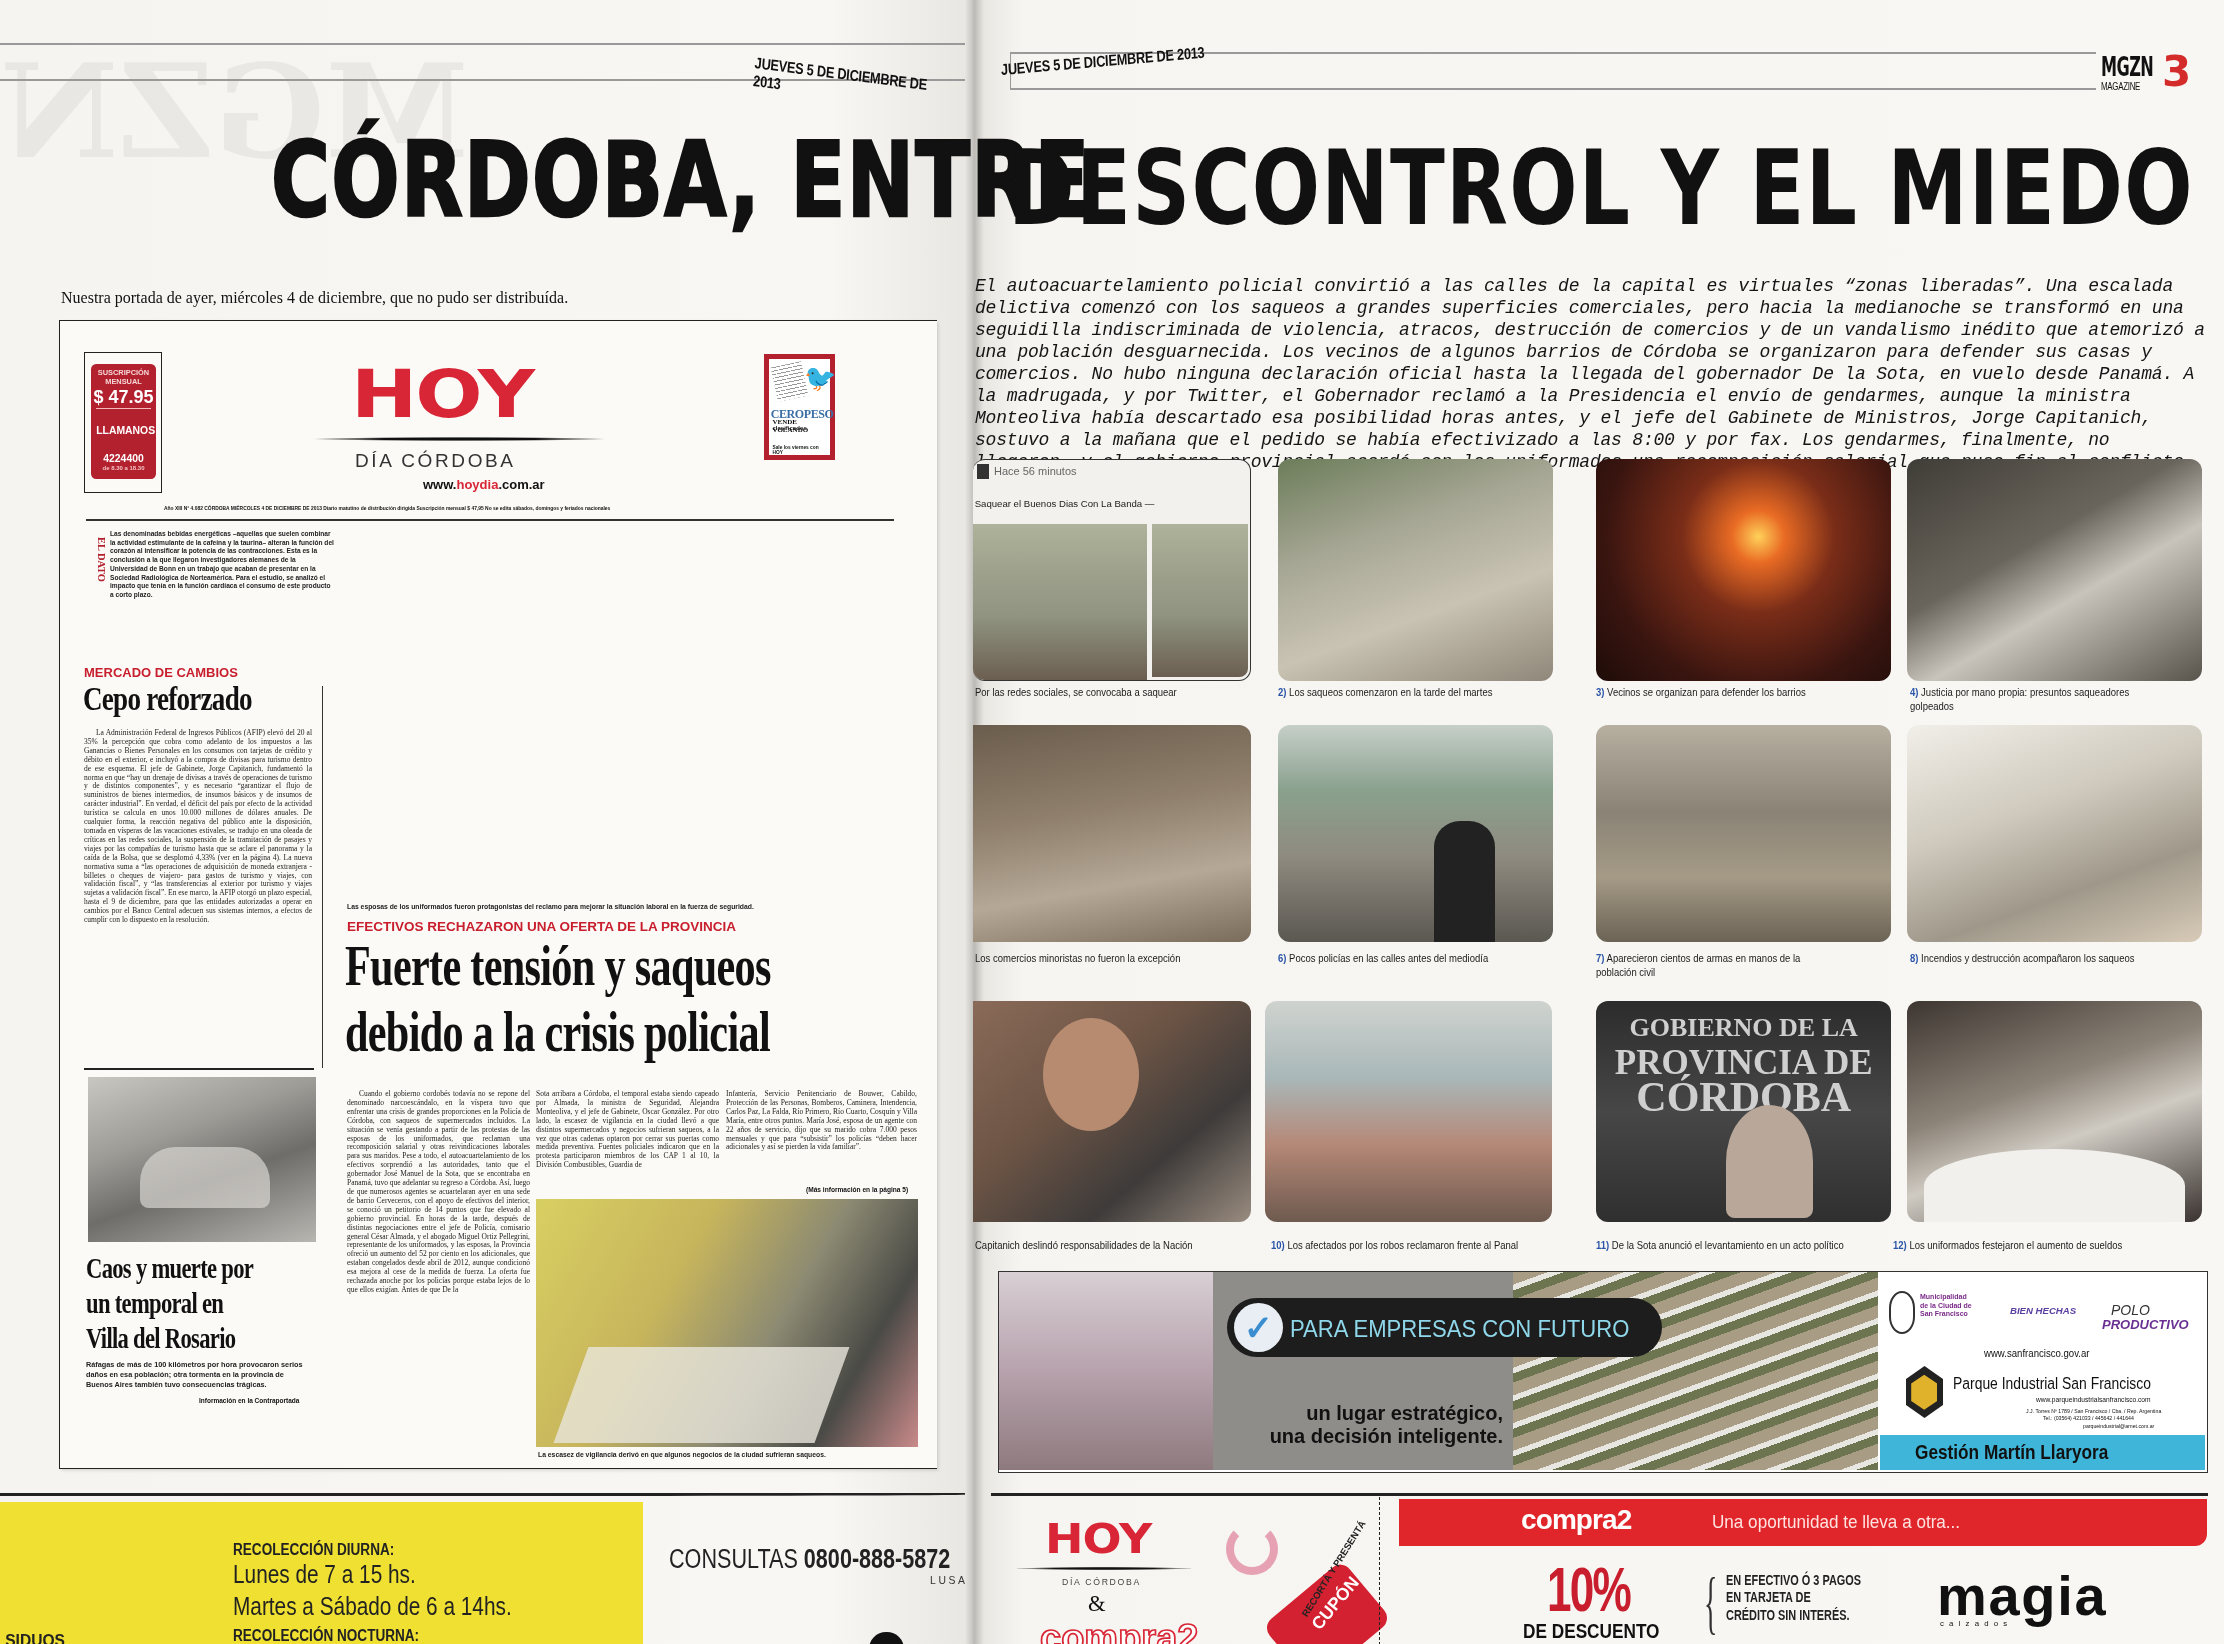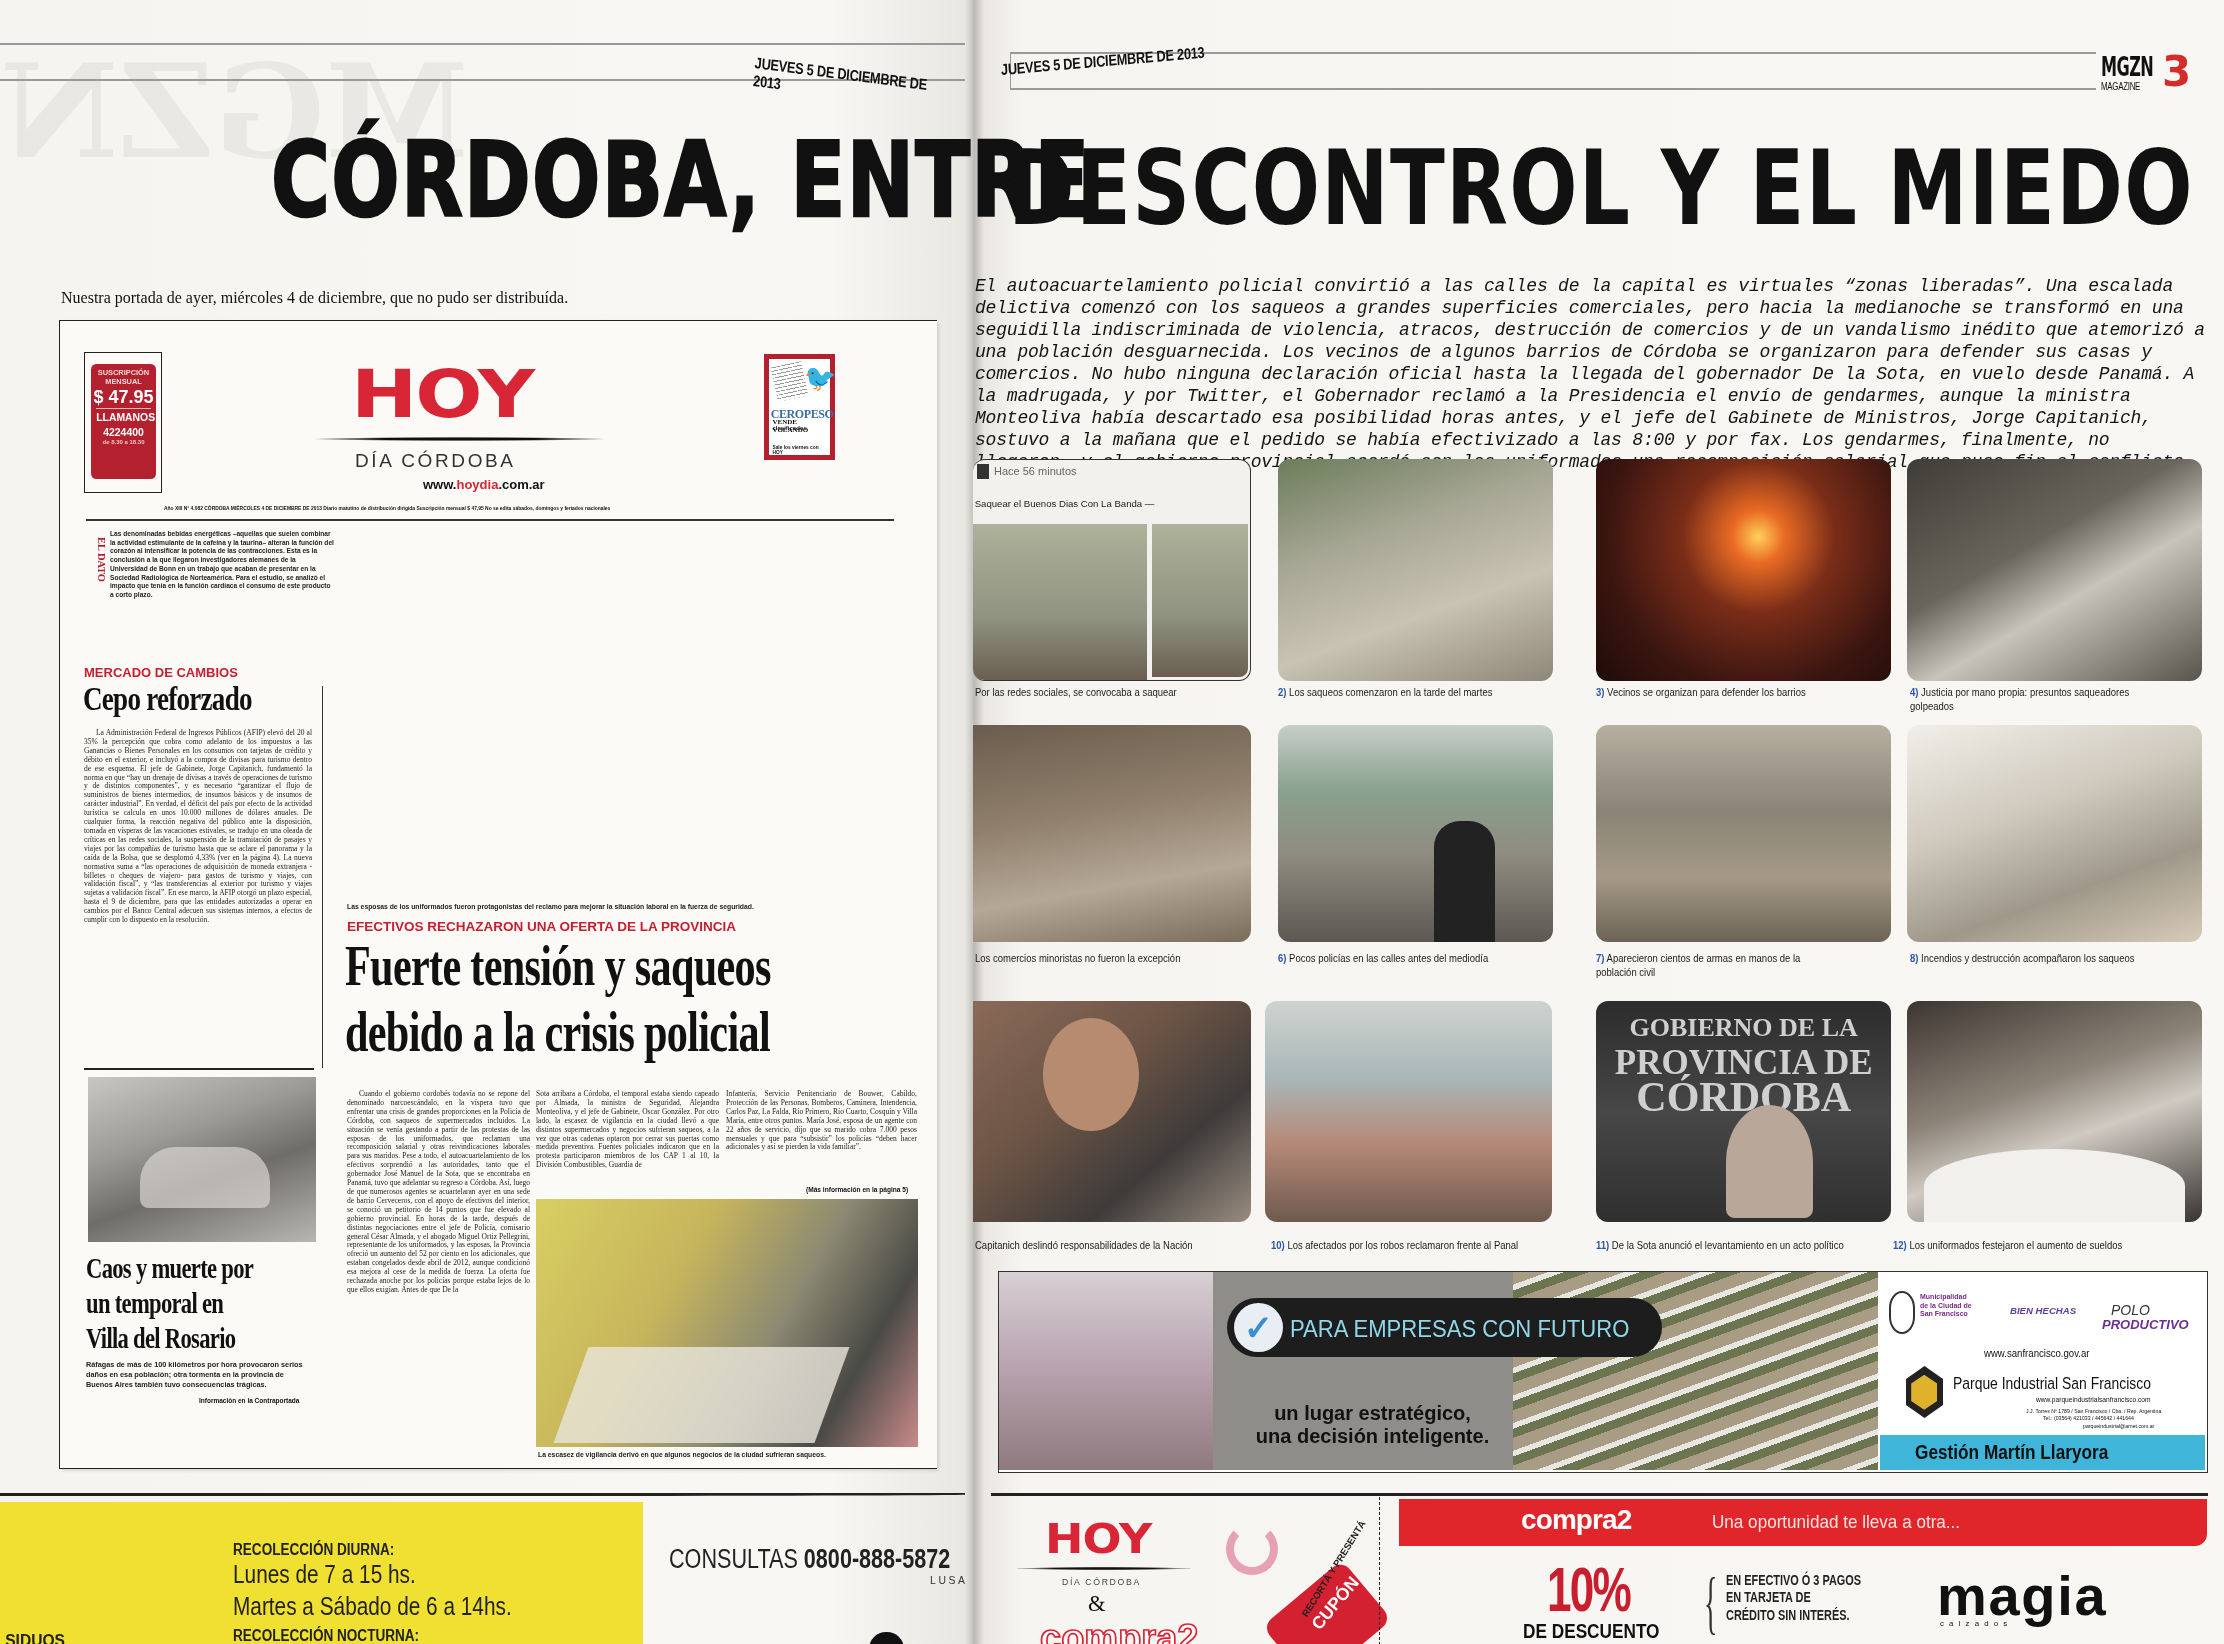--- a/index.html
+++ b/index.html
@@ -15,21 +15,21 @@
 .headline{position:absolute;font-family:"DejaVu Sans",sans-serif;font-weight:bold;font-size:103px;letter-spacing:1.7px;transform:scaleX(.78);transform-origin:left top;white-space:nowrap;line-height:1}
 .headline.outline{color:transparent;-webkit-text-stroke:2.6px #111;text-shadow:0 0 0 #111}
 .intro{position:absolute;left:61px;top:287px;font-family:"Liberation Serif",serif;font-size:17.4px;transform:scaleX(.92);transform-origin:left top}
 .lede{position:absolute;left:975px;top:275px;width:1234px;font-family:Liberation Mono, monospace;font-style:italic;font-size:18px;line-height:22px;letter-spacing:-0.2px;color:#151515}
 
 #frontpage{position:absolute;left:59px;top:320px;width:878px;height:1149px;background:#fbfaf7;border:1.7px solid #222;border-right:none;box-shadow:1.7px 1.7px 3.5px rgba(0,0,0,.15)}
 .sub-frame{position:absolute;left:24px;top:31px;width:78px;height:141px;border:1.3px solid #222}
 .sub-red{position:absolute;left:31px;top:43px;width:65px;height:115px;background:#b3212e;border-radius:5.2px;color:#f5d7d7;text-align:center;font-weight:bold;padding-top:5.2px}
 .sub-red .a{font-size:7.4px;line-height:8.7px}
 .sub-red .b{font-size:18px;line-height:21px;color:#fff}
-.sub-red .c{font-size:10.4px;line-height:12px;color:#fff;border-top:0.9px solid #f1b9b9;margin:0 5.2px;padding-top:3px}
+.sub-red .c{font-size:10.4px;line-height:12px;color:#fff;border-top:0.9px solid #f1b9b9;margin:0 5.2px;padding-top:16px}
 .sub-red .d{font-size:6px;color:#f3c2c2}
 .hoy{position:absolute;left:291px;top:35px;font-family:"DejaVu Sans",sans-serif;font-weight:900;font-size:66px;color:#d92636;letter-spacing:-1.7px;transform:scaleX(1.2);transform-origin:left top}
 .hoy-rule{position:absolute;left:252px;top:116px;width:295px;height:4.3px;background:radial-gradient(ellipse at center,#111 0%,#111 40%,rgba(0,0,0,0) 72%)}
 .diacordoba{position:absolute;left:295px;top:129px;font-size:19px;letter-spacing:2.6px;color:#333}
 .www{position:absolute;left:363px;top:156px;font-size:13px;font-weight:bold}
 .www .r{color:#d92636}
 .cero{position:absolute;left:704px;top:33px;width:71px;height:106px;border:5.2px solid #b3212e;background:#fff;padding:1.7px}
 .cero .paper{position:absolute;left:5.2px;top:5.2px;width:31px;height:35px;background:repeating-linear-gradient(180deg,#999 0 0.9px,#fff 0.9px 3.5px);transform:rotate(-12deg)}
 .cero .bird{position:absolute;left:35px;top:3.5px;font-size:26px;color:#222}
 .cero .t1{position:absolute;left:1.7px;top:48px;font-family:"Liberation Serif",serif;font-size:12px;color:#3a6fa6;font-weight:bold;letter-spacing:-0.4px}
@@ -204,21 +204,21 @@
 <div class="gcap" style="left:1893px;top:1238px"><span class="n">12)</span> <span>Los uniformados festejaron el aumento de sueldos</span></div>
 
 <div id="ad-parque">
   <div style="position:absolute;left:0;top:0;width:214px;height:198px;background:linear-gradient(180deg,#d8cfd4 0%,#b7a2ad 50%,#8e7a7e 100%)"></div>
   <div style="position:absolute;left:214px;top:0;width:300px;height:198px;background:#8f8d89"></div>
   <div style="position:absolute;left:514px;top:0;width:365px;height:198px;background:repeating-linear-gradient(160deg,#a89d84 0 12px,#e8e6e0 12px 17.4px,#6d7450 17.4px 26px)"></div>
   <div style="position:absolute;left:228px;top:26px;width:435px;height:59px;background:#1d1d1d;border-radius:29.5px">
     <div style="position:absolute;left:7px;top:5.2px;width:49px;height:49px;border-radius:50%;background:#e8eef4;color:#3a8ed0;font-size:35px;text-align:center;line-height:49px;font-weight:bold">✓</div>
     <div style="position:absolute;left:63px;top:17.4px;font-size:24px;color:#8fd7ea;white-space:nowrap;transform:scaleX(.92);transform-origin:left top">PARA EMPRESAS CON FUTURO</div>
   </div>
-  <div style="position:absolute;left:243px;top:130px;width:261px;text-align:center;font-size:20px;font-weight:bold;line-height:22.6px;color:#111">
+  <div style="position:absolute;left:243px;top:130px;width:261px;text-align:right;font-size:20px;font-weight:bold;line-height:22.6px;color:#111">
     <div>un lugar estratégico,</div>
     <div>una decisión inteligente.</div>
   </div>
   <div style="position:absolute;left:881px;top:0;width:325px;height:198px;background:#fff">
     <div style="position:absolute;left:8.7px;top:19px;width:26px;height:43px;border:2.6px solid #333;border-radius:50%/40%"></div>
     <div style="position:absolute;left:40px;top:21px;width:52px;font-size:7px;font-weight:bold;color:#7a2a88;line-height:8.7px">Municipalidad de la Ciudad de San Francisco</div>
     <div style="position:absolute;left:130px;top:33px;font-size:9.6px;font-weight:bold;color:#5a3fa1;font-style:italic">BIEN HECHAS</div>
     <div style="position:absolute;left:231px;top:29.5px;font-size:14px;font-style:italic;color:#333">POLO</div>
     <div style="position:absolute;left:222px;top:45px;font-size:13px;font-weight:bold;font-style:italic;color:#6a2f93">PRODUCTIVO</div>
     <div style="position:absolute;left:104px;top:75px;font-size:11.3px;transform:scaleX(.85);transform-origin:left top">www.sanfrancisco.gov.ar</div>

